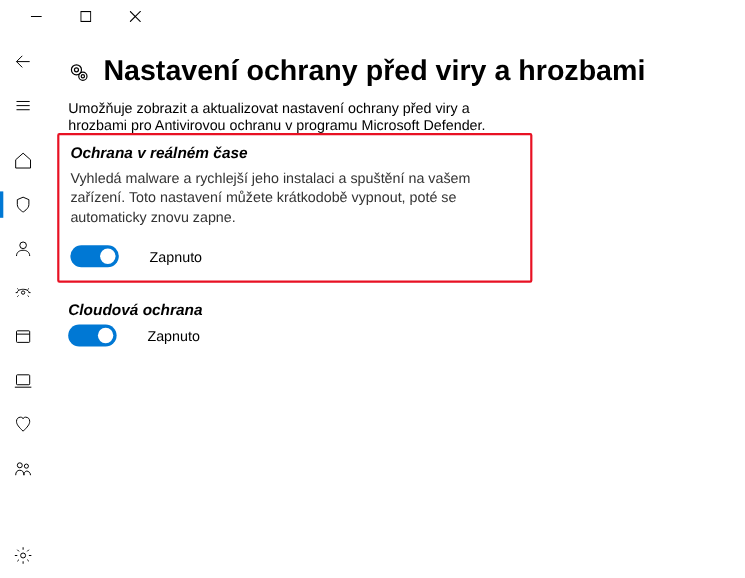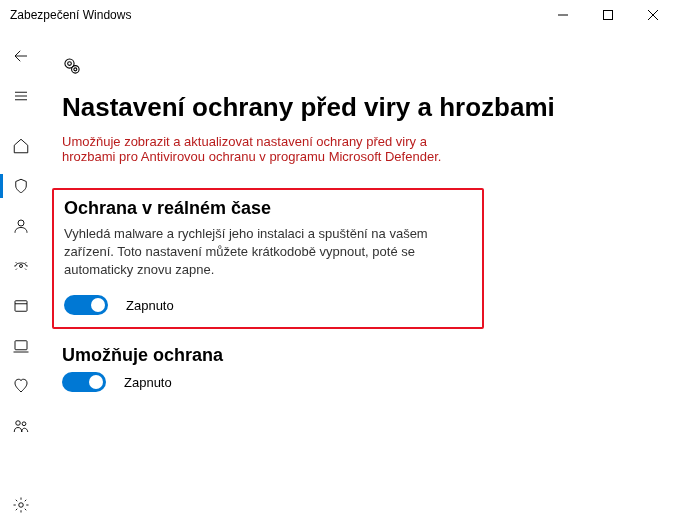--- a/index.html
+++ b/index.html
@@ -48,55 +48,54 @@
     position: absolute;
     left: 0; top: 8px; bottom: 8px; width: 3px;
     background: #0078d4;
   }
   .side-spacer { flex: 1; }
   .content {
     flex: 1;
     padding: 18px 18px 18px 20px;
     overflow-y: auto;
   }
-  .title-row { display: flex; align-items: flex-start; gap: 12px; margin-bottom: 10px; flex-direction: column;}
+  .title-row { display: flex; align-items: flex-start; gap: 12px; margin-bottom: 10px;}
   .title-icon { flex-shrink:0; margin-top: 8px; }
   .title-icon svg { width: 20px; height: 20px; }
   h1 { font-size: 26px; font-weight: 600; line-height: 1.25; }
-  .desc { font-size: 13px; color: #b91c1c; margin-bottom: 24px; max-width: 420px; }
+  .desc { font-size: 13px; color: #000000; max-width: 420px; }
   .section {
     padding: 0 0 14px 0;
     margin-bottom: 16px;
     max-width: 420px;
   }
   .section.highlight {
     border: 2.5px solid #e81123;
     border-radius: 2px;
     padding: 8px 10px 12px 10px;
     margin-left: -10px;
     max-width: 432px;
   }
-  .section h2 { font-size: 18px; font-weight: 600; margin-bottom: 6px; }
+  .section h2 { font-size: 14px; font-weight: 600; margin-bottom: 6px; font-style: italic; }
   .section p { font-size: 13px; color: #333; line-height: 1.4; margin-bottom: 16px; }
-  .toggle-row { display: flex; align-items: center; gap: 18px; }
+  .toggle-row { display: flex; align-items: center; gap: 28px; }
   .toggle {
     width: 44px; height: 20px; border-radius: 10px;
     background: #0078d4; position: relative; flex-shrink:0;
   }
   .toggle::after {
     content:""; position:absolute; right:3px; top:3px;
     width:14px; height:14px; background:#fff; border-radius:50%;
   }
   .toggle-label { font-size: 13px; }
 </style>
 </head>
 <body>
 
 <div class="titlebar">
-  <div class="titlebar-title">Zabezpečení Windows</div>
   <div class="titlebar-btn">
     <svg viewBox="0 0 10 10">
         <line x1="0" y1="5" x2="10" y2="5" stroke="#000" stroke-width="1"></line>
       </svg>
   </div>
   <div class="titlebar-btn">
     <svg viewBox="0 0 10 10">
         <rect x="0.5" y="0.5" width="9" height="9" fill="none" stroke="#000" stroke-width="1"></rect>
       </svg>
   </div>
@@ -198,20 +197,20 @@
     <div class="section highlight">
       <h2>Ochrana v reálném čase</h2>
       <p>Vyhledá malware a rychlejší jeho instalaci a spuštění na vašem zařízení. Toto nastavení můžete krátkodobě vypnout, poté se automaticky znovu zapne.</p>
       <div class="toggle-row">
         <div class="toggle"></div>
         <span class="toggle-label">Zapnuto</span>
       </div>
     </div>
 
     <div class="section">
-      <h2>Umožňuje ochrana</h2>
+      <h2>Cloudová ochrana</h2>
       <div class="toggle-row">
         <div class="toggle"></div>
         <span class="toggle-label">Zapnuto</span>
       </div>
     </div>
   </div>
 </div>
 
 </body></html>

